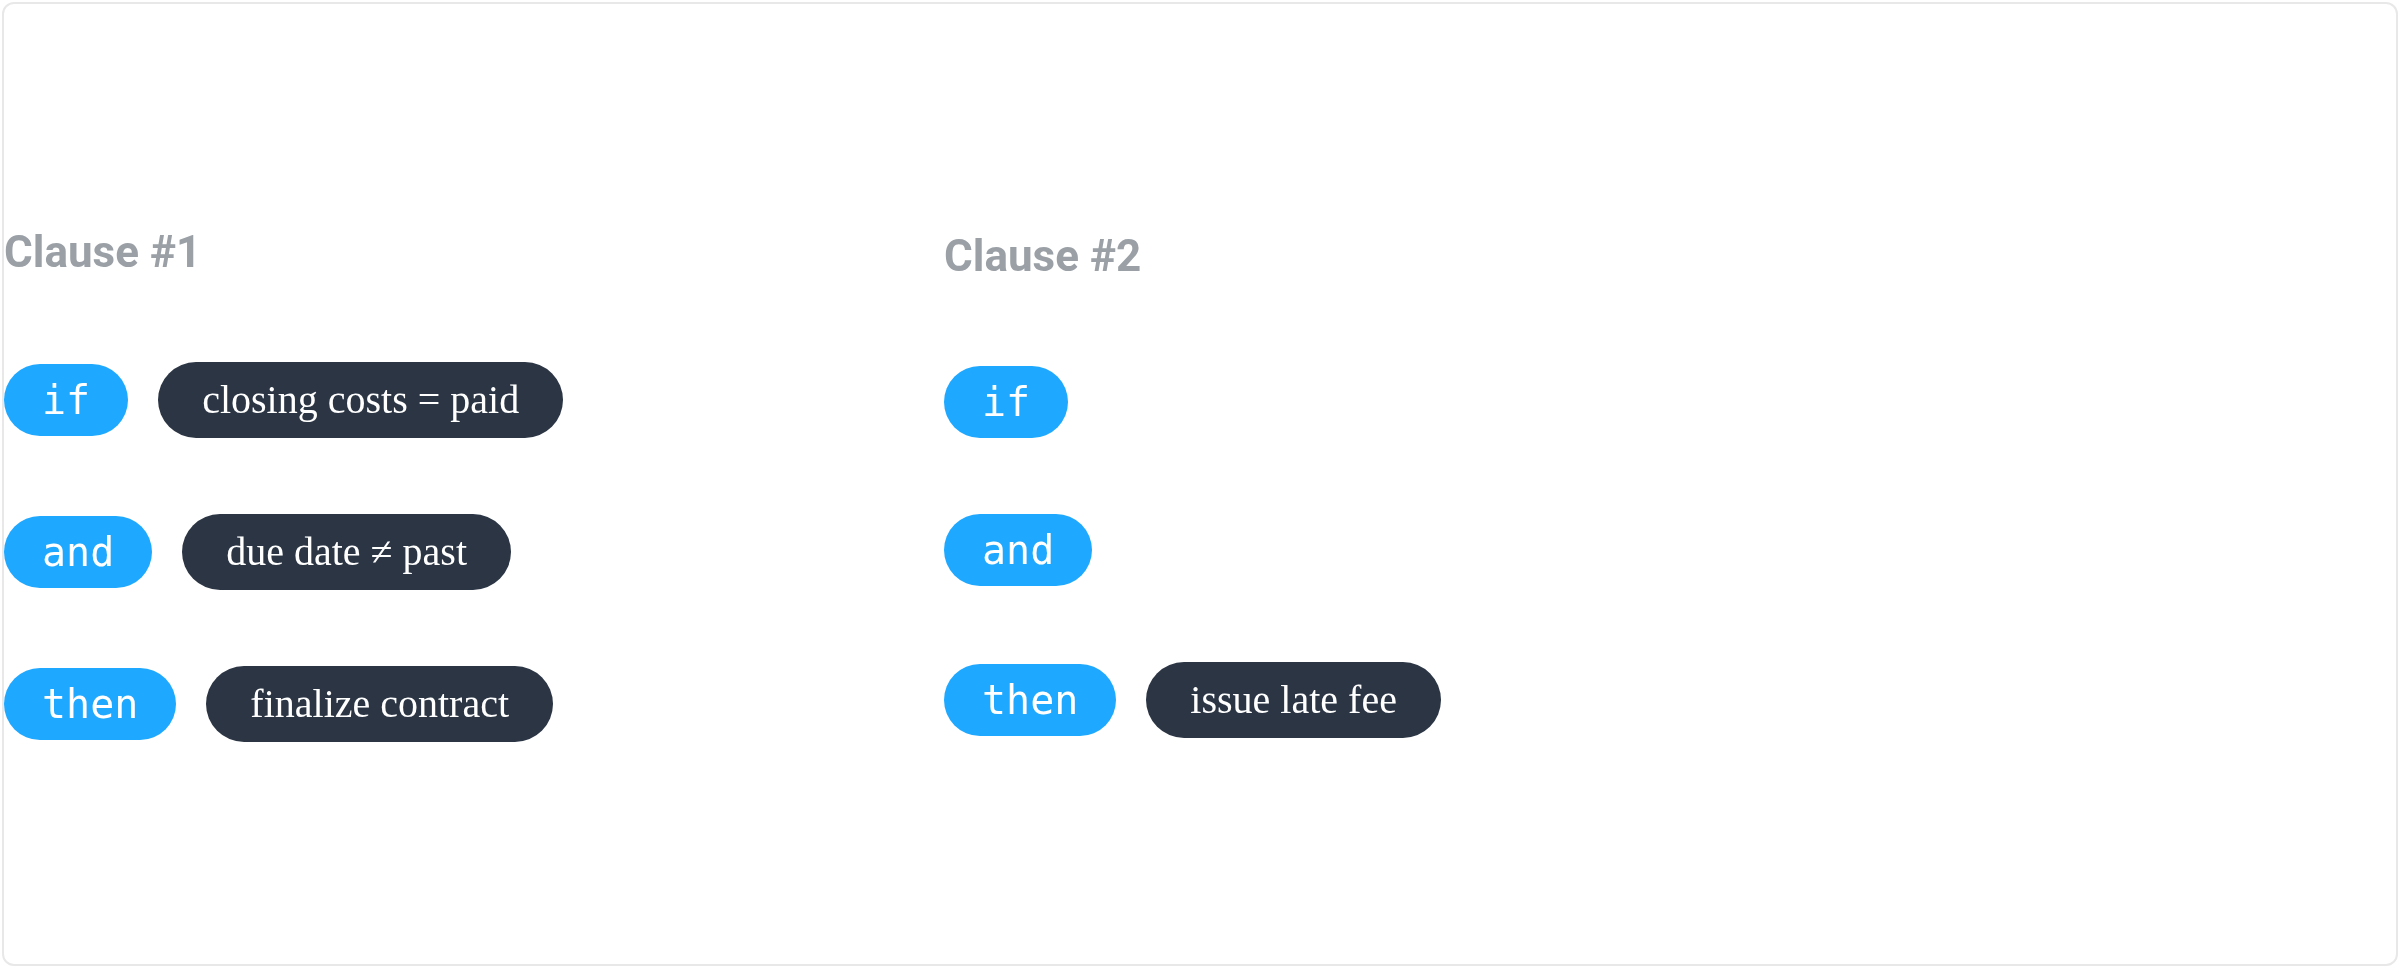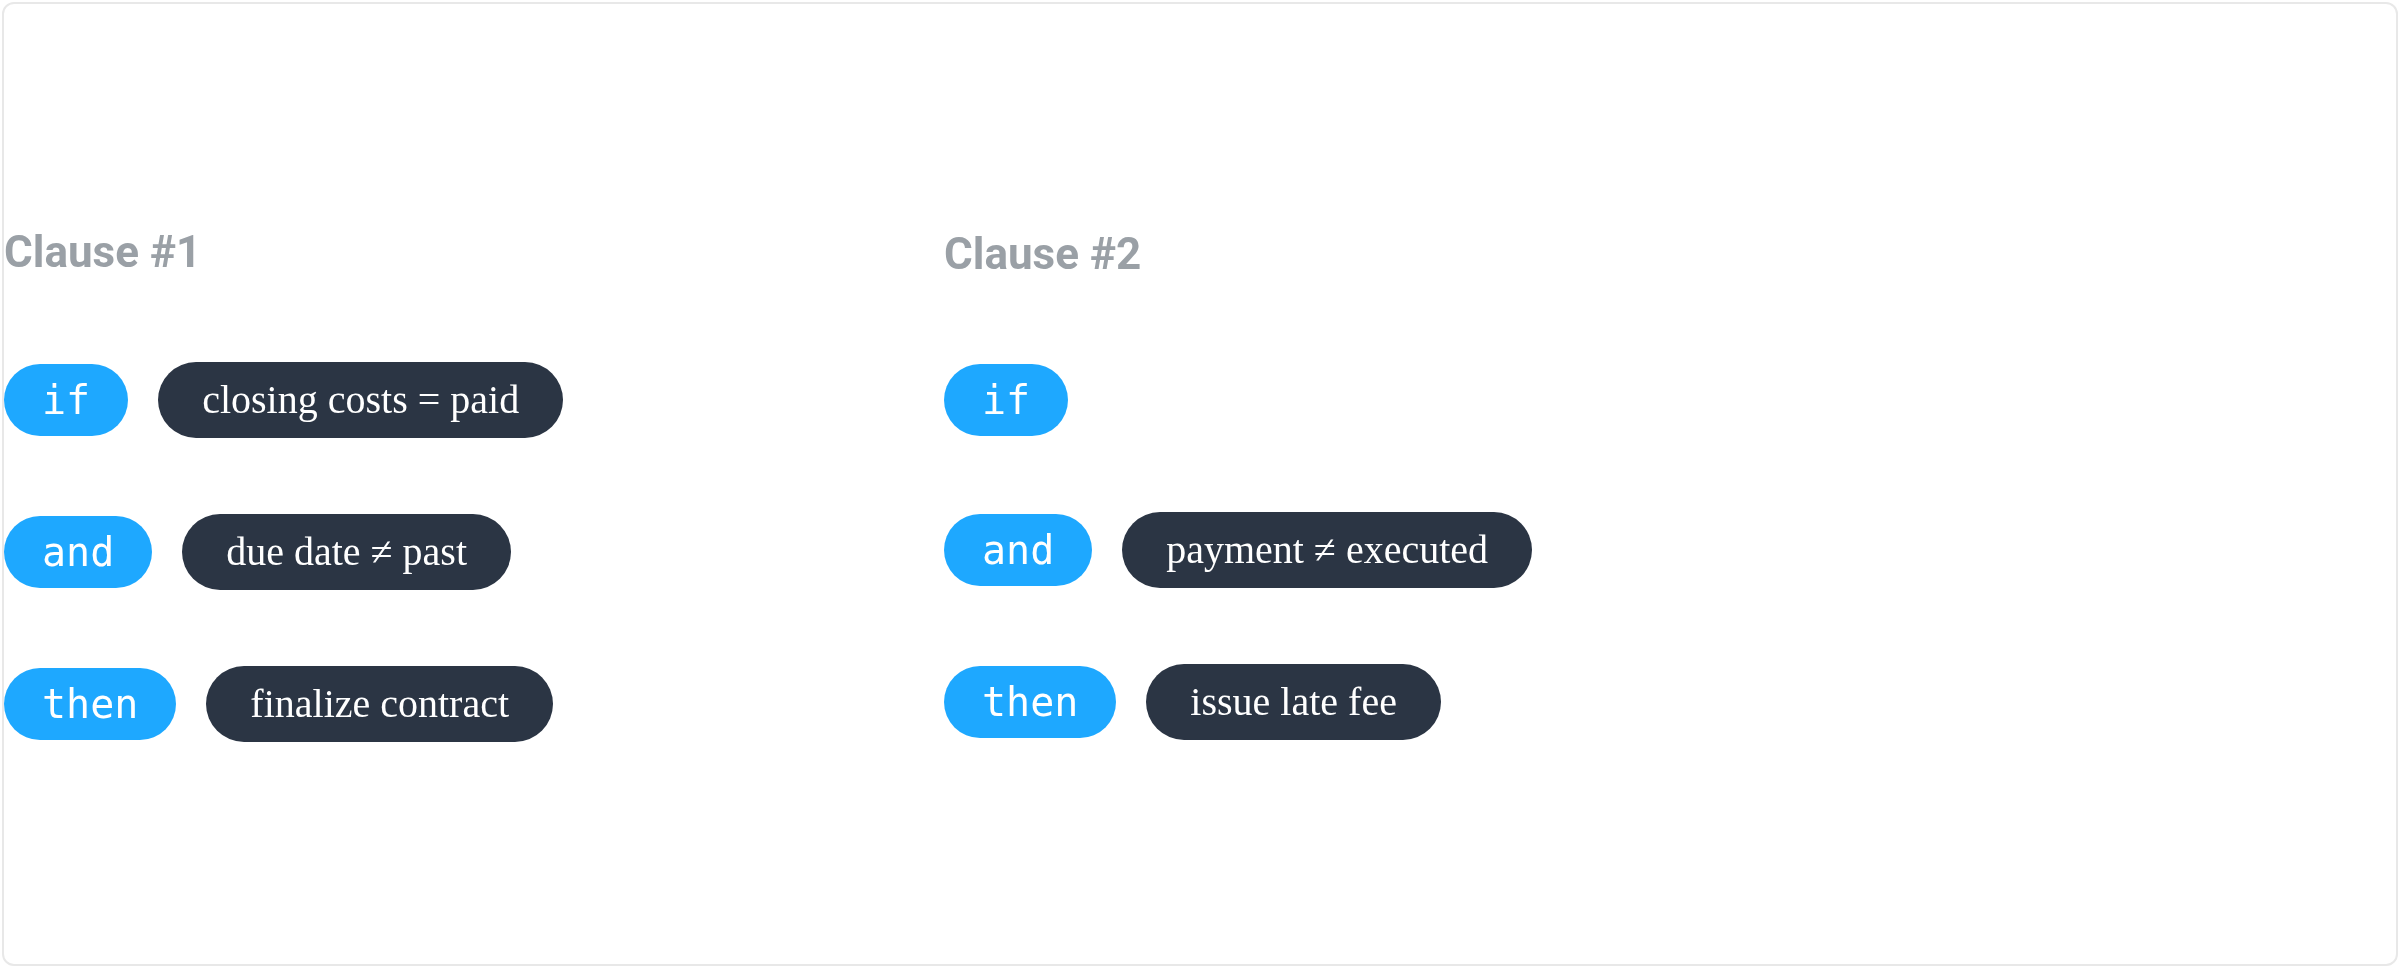--- a/index.html
+++ b/index.html
@@ -85,21 +85,20 @@
   </div>
 
   <div class="clause">
     <div class="clause-title">Clause #2</div>
 
     <div class="row">
       <span class="keyword">if</span>
     </div>
     <div class="row">
       <span class="keyword">and</span>
-      <span class="expression">payment ≠ executed</span>
     </div>
     <div class="row">
       <span class="keyword">then</span>
       <span class="expression">issue late fee</span>
     </div>
   </div>
 
 </div>
 
 </body></html>

